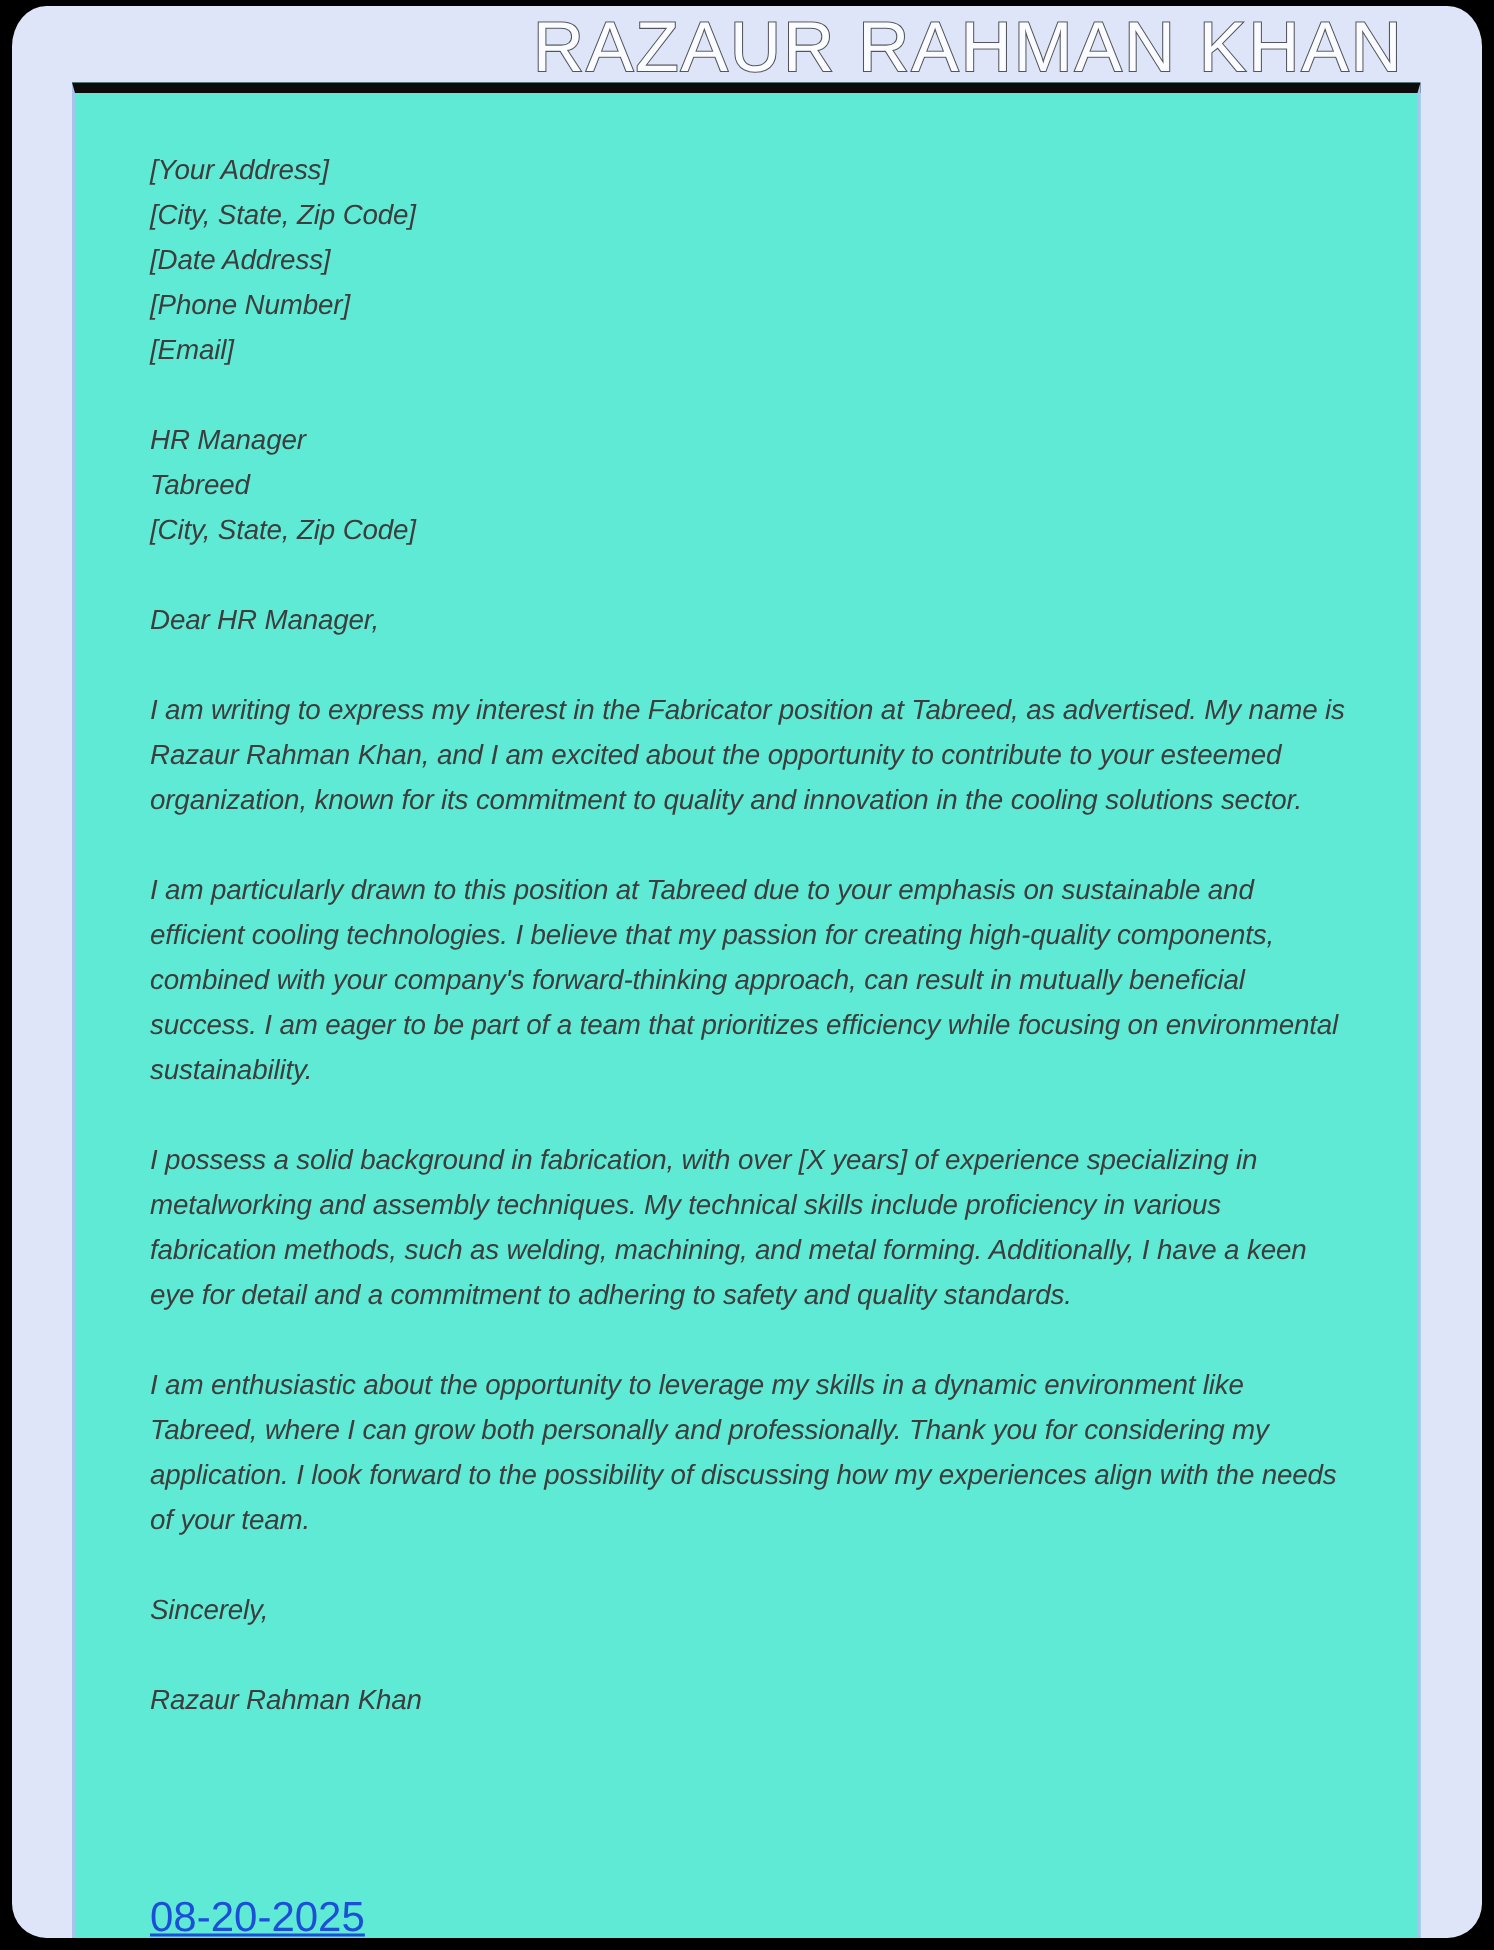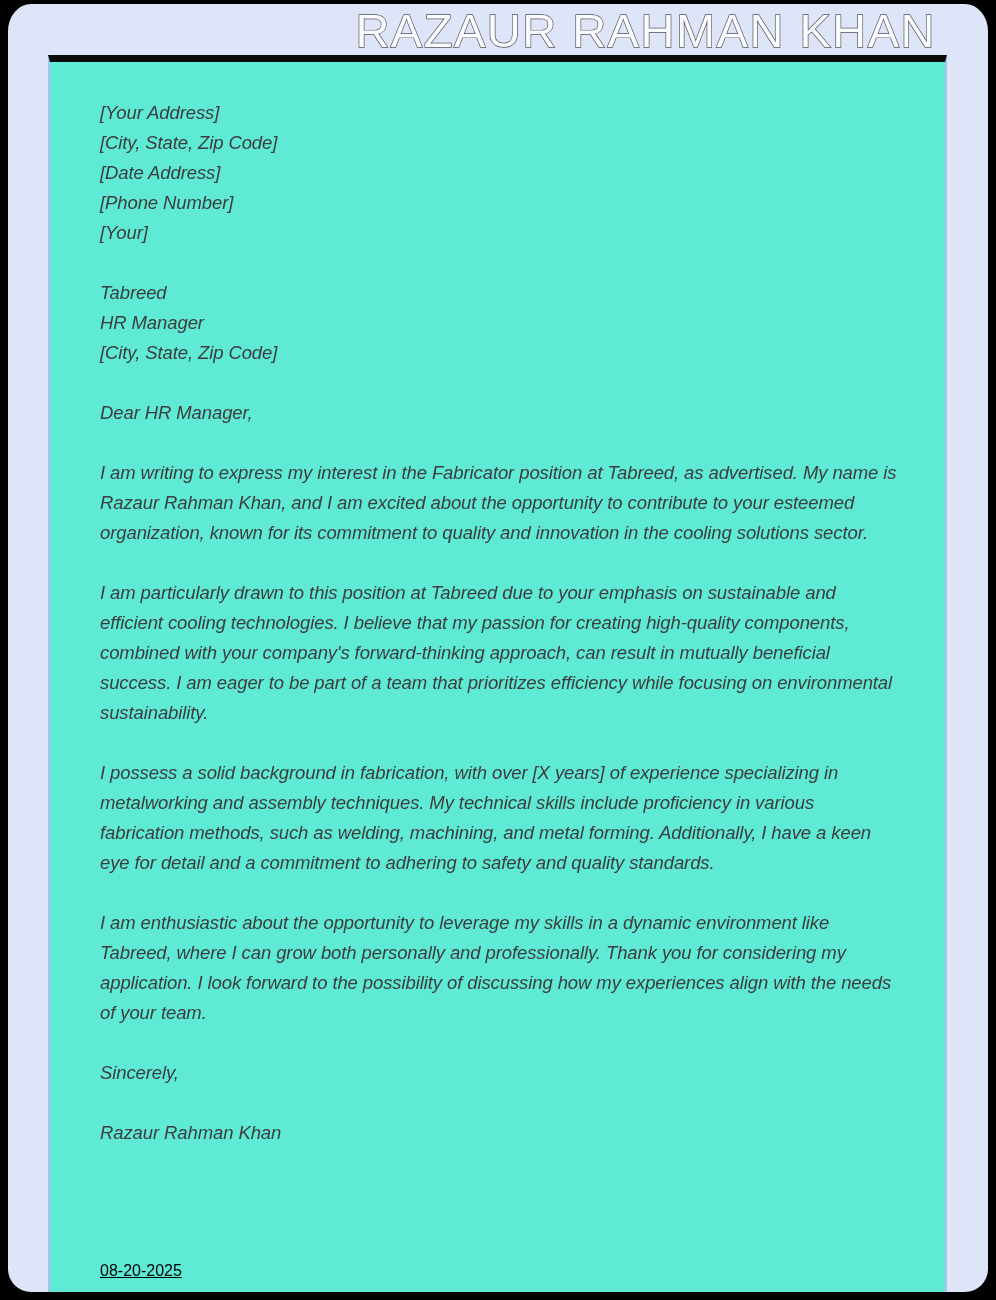--- a/index.html
+++ b/index.html
@@ -64,47 +64,47 @@
     bottom: 0px;
     font-size: 21px;
     line-height: 19px;
     color: #3c3c3c;
     text-decoration: none;
   }
   .date-link {
     position: absolute;
     left: 92px;
     top: 1258px;
-    font-size: 16px;
-    color: #000000;
+    font-size: 28px;
+    color: #1d4ed8;
     text-decoration: underline;
     cursor: pointer;
   }
 </style>
 </head>
 <body>
 
 <div class="canvas">
 
   <div class="header-name">RAZAUR RAHMAN KHAN</div>
 
   <div class="page">
     <div class="page-inner">
 
       <div class="block">
         <div>[Your Address]</div>
         <div>[City, State, Zip Code]</div>
         <div>[Date Address]</div>
         <div>[Phone Number]</div>
-        <div>[Your]</div>
+        <div>[Email]</div>
       </div>
 
       <div class="block">
+        <div>HR Manager</div>
         <div>Tabreed</div>
-        <div>HR Manager</div>
         <div>[City, State, Zip Code]</div>
       </div>
 
       <div class="block">
         <div>Dear HR Manager,</div>
       </div>
 
       <p>I am writing to express my interest in the Fabricator position at Tabreed, as advertised. My name is Razaur Rahman Khan, and I am excited about the opportunity to contribute to your esteemed organization, known for its commitment to quality and innovation in the cooling solutions sector.</p>
       <p>I am particularly drawn to this position at Tabreed due to your emphasis on sustainable and efficient cooling technologies. I believe that my passion for creating high-quality components, combined with your company's forward-thinking approach, can result in mutually beneficial success. I am eager to be part of a team that prioritizes efficiency while focusing on environmental sustainability.</p>
       <p>I possess a solid background in fabrication, with over [X years] of experience specializing in metalworking and assembly techniques. My technical skills include proficiency in various fabrication methods, such as welding, machining, and metal forming. Additionally, I have a keen eye for detail and a commitment to adhering to safety and quality standards.</p>

